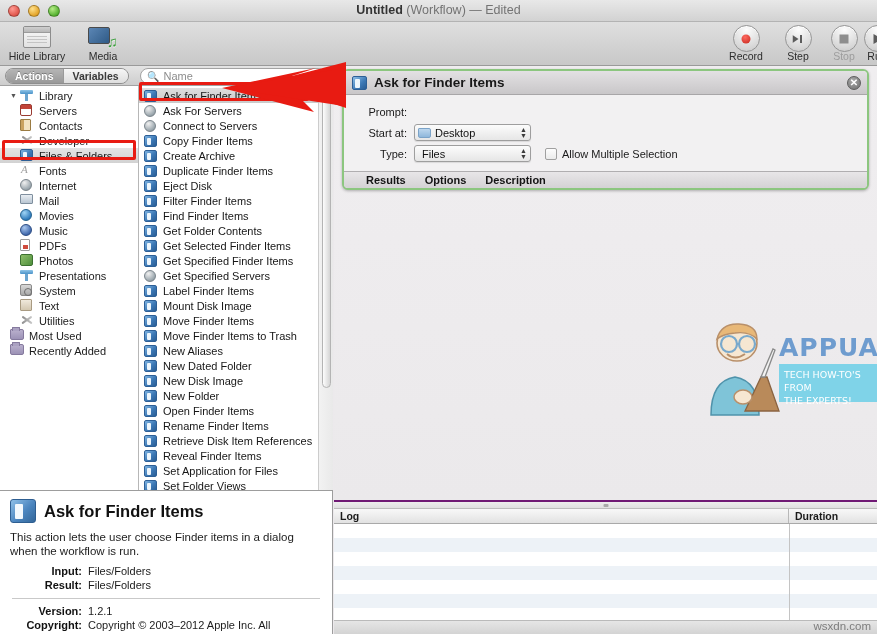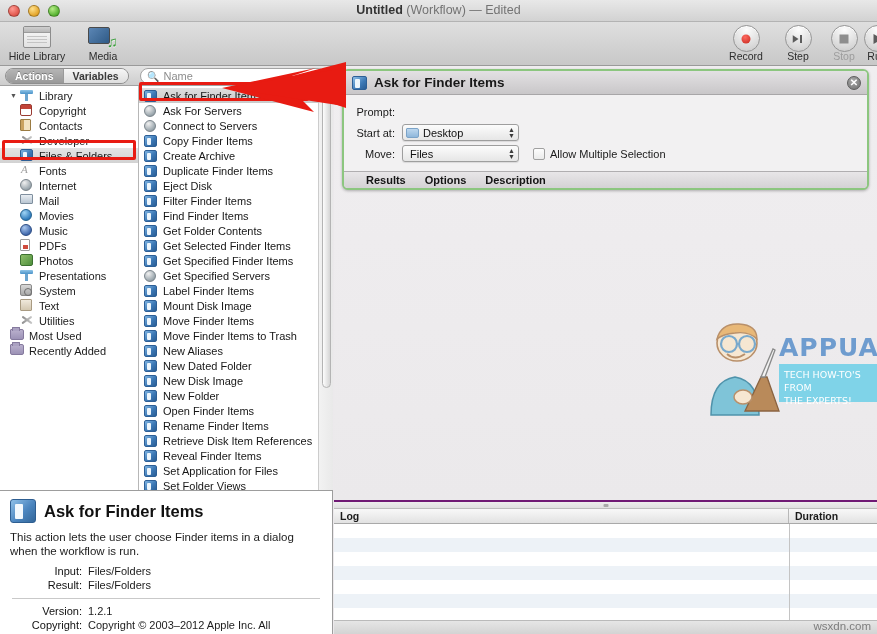--- a/index.html
+++ b/index.html
@@ -235,21 +235,21 @@
     background: linear-gradient(135deg,#8fc0e8 0%,#4b85bf 55%,#336699 100%);
     border: 1px solid #2e5e91; position: relative; flex: 0 0 auto;
   }
   .desc-head .bigic::after {
     content: ''; position: absolute; left: 4px; top: 4px; width: 8px; height: 15px;
     background: #f2f8fd; border-radius: 1px;
   }
   .desc-title { font-size: 16.5px; font-weight: bold; color: #111; }
   .desc-body { font-size: 11.5px; color: #1c1c1c; line-height: 14px; margin-bottom: 6px; }
   .kvrow { display: flex; font-size: 11px; line-height: 14px; }
-  .kvrow .k { width: 78px; text-align: right; font-weight: normal; color: #111; padding-right: 6px; flex: 0 0 auto; }
+  .kvrow .k { width: 78px; text-align: right; font-weight: bold; color: #111; padding-right: 6px; flex: 0 0 auto; }
   .kvrow .v { color: #1c1c1c; }
   .divider { height: 1px; background: #c9c9c9; margin: 6px 2px 5px 2px; }
 
   
   .canvas {
     position: absolute; left: 334px; top: 66px; width: 543px; height: 434px;
     background: #eeecee;
     background-image: linear-gradient(to bottom, #f0eef0, #ebe9eb);
   }
 
@@ -274,21 +274,21 @@
     content: ''; position: absolute; left: 2px; top: 2px; width: 5px; height: 9px;
     background: #eef6fc; border-radius: 1px;
   }
   .card-title { font-size: 13.5px; font-weight: bold; color: #191919; }
   .closebtn {
     position: absolute; right: 6px; top: 5px; width: 14px; height: 14px;
     border-radius: 50%; background: radial-gradient(circle at 40% 30%,#a9a9a9,#6f6f6f);
     border: 1px solid #5c5c5c; color: #fff; font-size: 10px; line-height: 12px;
     text-align: center; font-weight: bold;
   }
-  .card-body { background: #f2f1f2; padding: 7px 0 6px 0; }
+  .card-body { background: #f2f1f2; padding: 7px 0 6px 12px; }
   .frow { display: flex; align-items: center; height: 19px; margin-bottom: 2px; }
   .frow .flabel {
     width: 58px; text-align: right; padding-right: 7px; font-size: 11px; color: #1a1a1a;
     flex: 0 0 auto;
   }
   .textfield {
     width: 185px; height: 16px; background: #fff; border: 1px solid #a6a6a6;
     font-size: 11px; color: #111; padding: 0 4px; line-height: 14px;
     box-shadow: inset 0 1px 1px rgba(0,0,0,.12);
   }
@@ -444,21 +444,21 @@
             <span class="tw">▼</span>
             <span class="ic">
               <span class="ic-pres" style="display: block;"></span>
             </span>
             <span>Library</span>
           </div>
           <div class="cat indent">
             <span class="ic">
               <span class="ic-cal" style="display: block;"></span>
             </span>
-            <span>Copyright</span>
+            <span>Servers</span>
           </div>
           <div class="cat indent">
             <span class="ic">
               <span class="ic-contacts" style="display: block;"></span>
             </span>
             <span>Contacts</span>
           </div>
           <div class="cat indent">
             <span class="ic">
               <span class="ic-x" style="display: block;"></span>
@@ -759,21 +759,21 @@
         </div>
         <div class="frow">
           <span class="flabel">Start at:</span>
           <span class="popup">
             <span class="fldic"></span>
             <span>Desktop</span>
             <span class="arrows">▲<br>▼</span>
           </span>
         </div>
         <div class="frow">
-          <span class="flabel">Move:</span>
+          <span class="flabel">Type:</span>
           <span class="popup">
             <span style="width:4px;flex:0 0 auto;"></span>
             <span>Files</span>
             <span class="arrows">▲<br>▼</span>
           </span>
           <span class="chk"></span>
           <span class="chklabel">Allow Multiple Selection</span>
         </div>
       </div>
       <div class="card-tabs">

